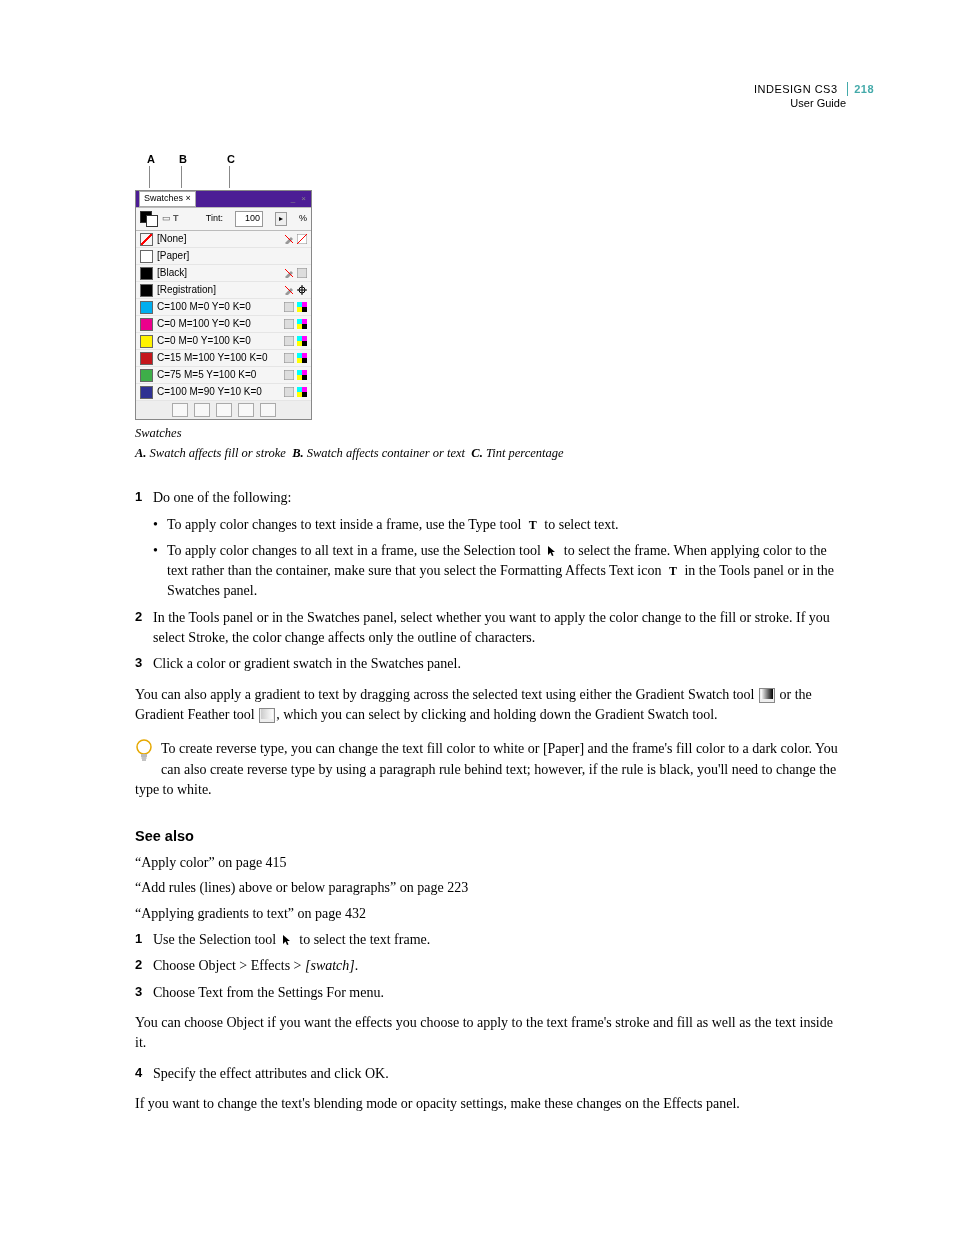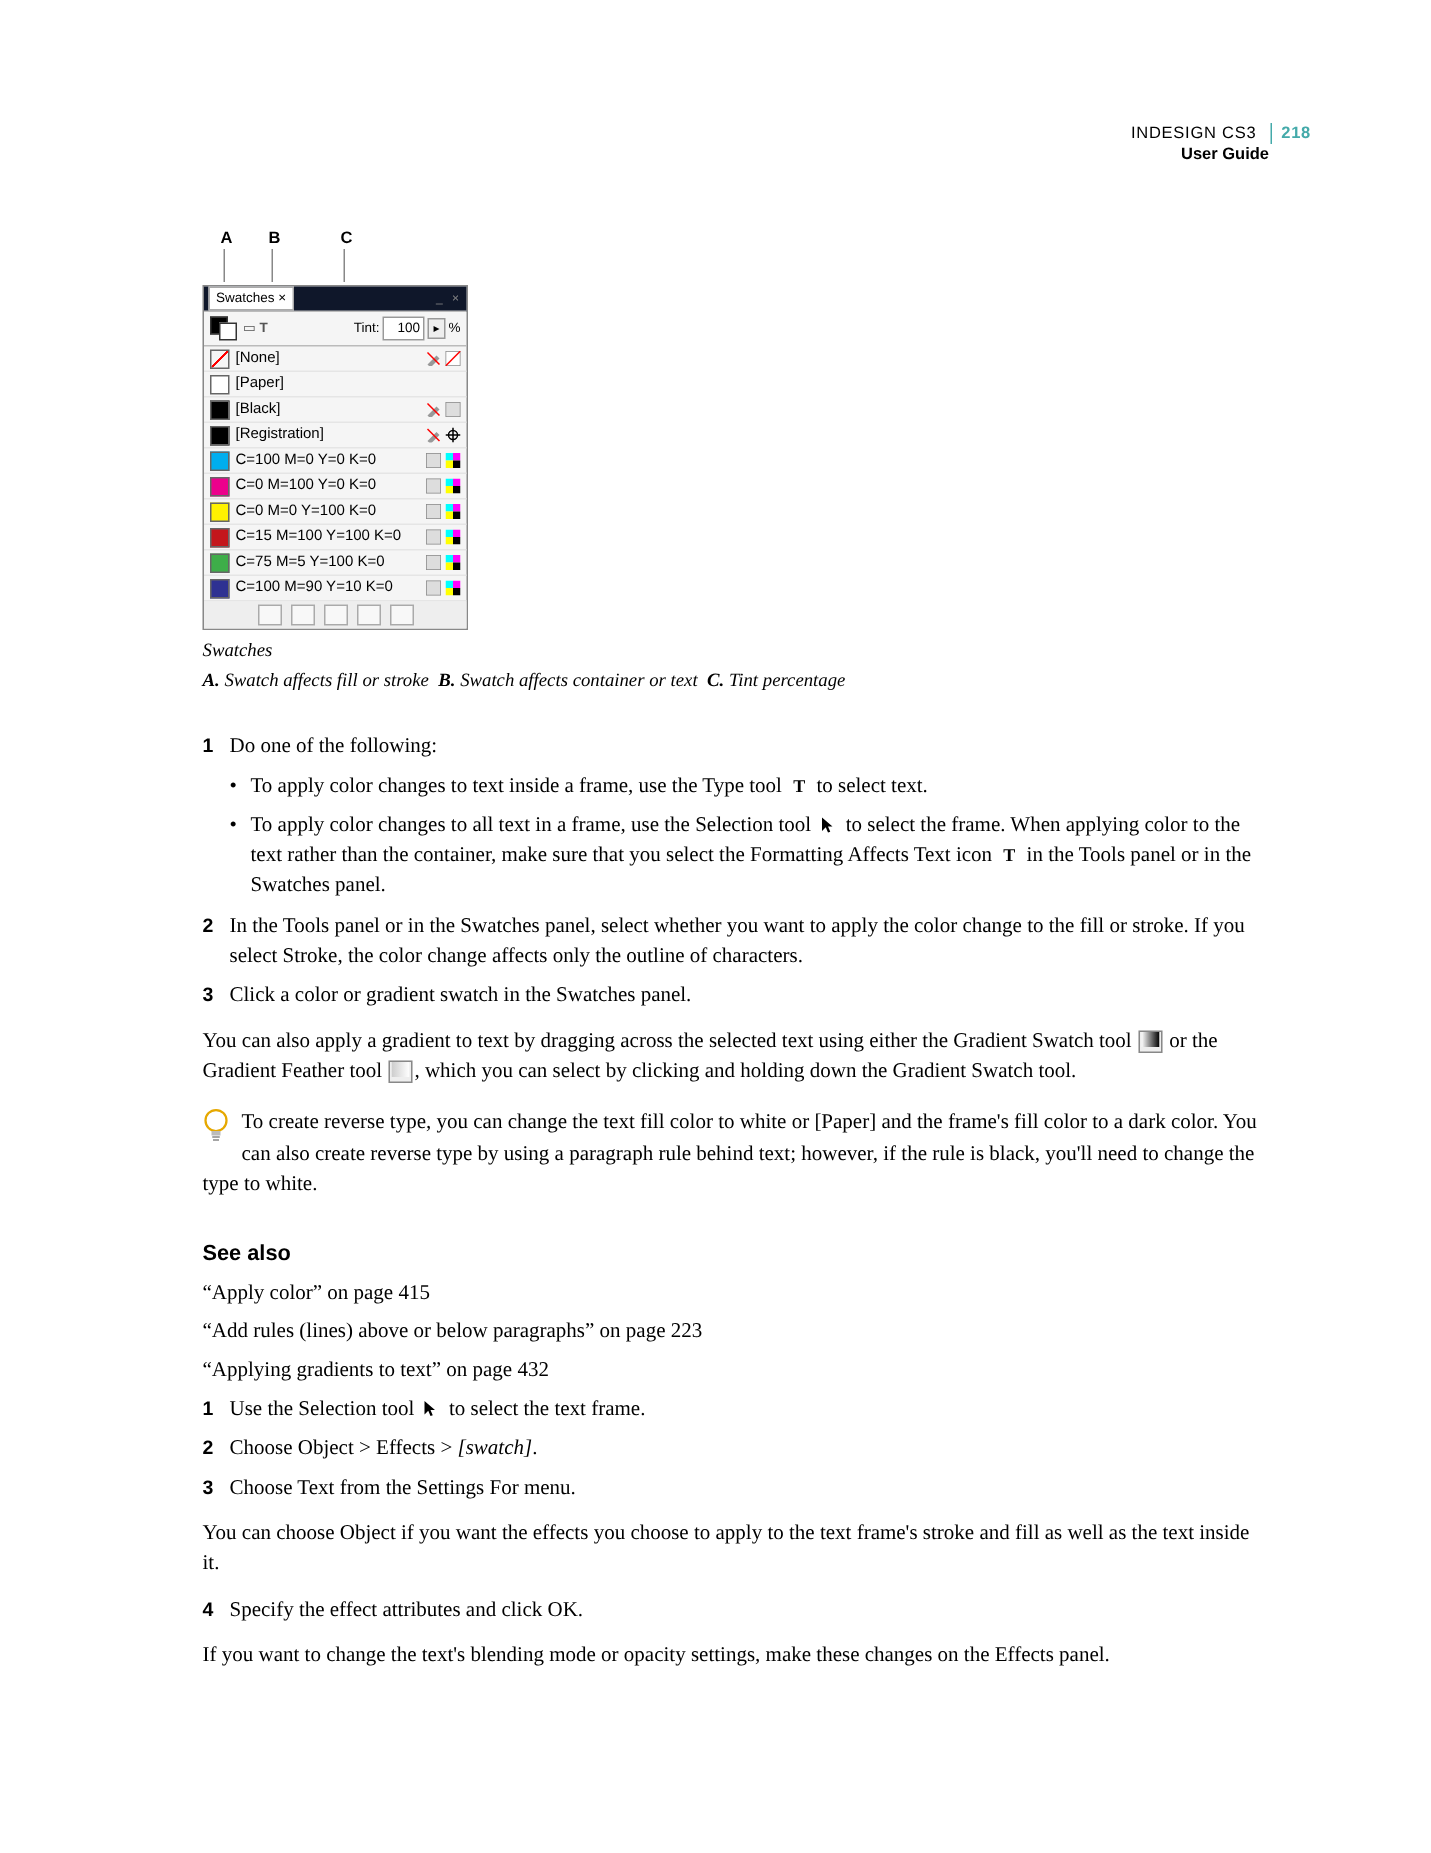--- a/index.html
+++ b/index.html
@@ -29,21 +29,21 @@
   }
   .header .line1 { letter-spacing: 0.5px; }
   .header .pagenum {
     display: inline-block;
     border-left: 1px solid #4aa;
     padding-left: 6px;
     margin-left: 6px;
     font-weight: bold;
     color: #4aa;
   }
-  .header .line2 { font-weight: bold; padding-right: 28px; }
+  .header .line2 { font-weight: normal; padding-right: 28px; }
 
   .content { margin-top: 70px; }
 
   
   .figure {
     width: 175px;
     border: 1px solid #888;
     background: #f5f5f5;
     font-family: Arial, sans-serif;
     font-size: 9px;
@@ -57,36 +57,36 @@
     font-size: 11px;
   }
   .callouts span { position: absolute; top: 0; }
   .callouts .la { left: 12px; }
   .callouts .lb { left: 44px; }
   .callouts .lc { left: 92px; }
   .callouts .line { position:absolute; width:1px; background:#888; top:14px; height:22px; }
   .callouts .lna{ left:14px;} .callouts .lnb{ left:46px;} .callouts .lnc{ left:94px;}
 
   .panel-tab {
-    background:#0f172a; border-bottom:1px solid #bbb;
+    background:#4c1d95; border-bottom:1px solid #bbb;
     display:flex; align-items:center; height:16px; padding:0 3px;
     justify-content:space-between;
   }
   .panel-tab .tabname{ background:#fff; border:1px solid #aaa; padding:0 4px; font-size:9px;}
   .panel-tab .winbtns{ font-size:8px; color:#888; letter-spacing:2px;}
   .panel-tint {
     display:flex; align-items:center; justify-content:space-between;
     padding:2px 4px; border-bottom:1px solid #bbb; height:18px;
   }
   .fill-stroke { width:18px; height:16px; position:relative; }
   .fill-stroke .sq{ position:absolute; width:10px; height:10px; border:1px solid #333; background:#fff;}
   .fill-stroke .sa{ top:0; left:0; background:#000;}
   .fill-stroke .sb{ top:4px; left:6px;}
   .fmt-icons { font-size:9px; color:#555;}
-  .tint-box{ display:flex; align-items:center; gap:2px; font-size:9px;}
+  .tint-box{ display:flex; align-items:center; gap:12px; font-size:9px;}
   .tint-box .field{ border:1px solid #999; background:#fff; width:22px; text-align:right; padding:0 2px;}
   .tint-box .arrow{ border:1px solid #999; background:#eee; width:10px; text-align:center; font-size:8px;}
   .sw-row{ display:flex; align-items:center; gap:4px; padding:1px 4px; border-bottom:1px solid #e5e5e5; height:14px;}
   .sw-row .chip{ width:11px; height:11px; border:1px solid #666; flex-shrink:0;}
   .sw-row .label{ flex:1; font-size:10px; white-space:nowrap; overflow:hidden;}
   .sw-row .icons{ display:flex; gap:3px; align-items:center;}
   .sw-row .iconbox{ width:10px; height:10px; }
   .panel-footer{ display:flex; justify-content:center; gap:6px; padding:2px 0; background:#eee;}
   .panel-footer .fbtn{ width:14px; height:12px; border:1px solid #aaa; background:#f8f8f8;}
 

